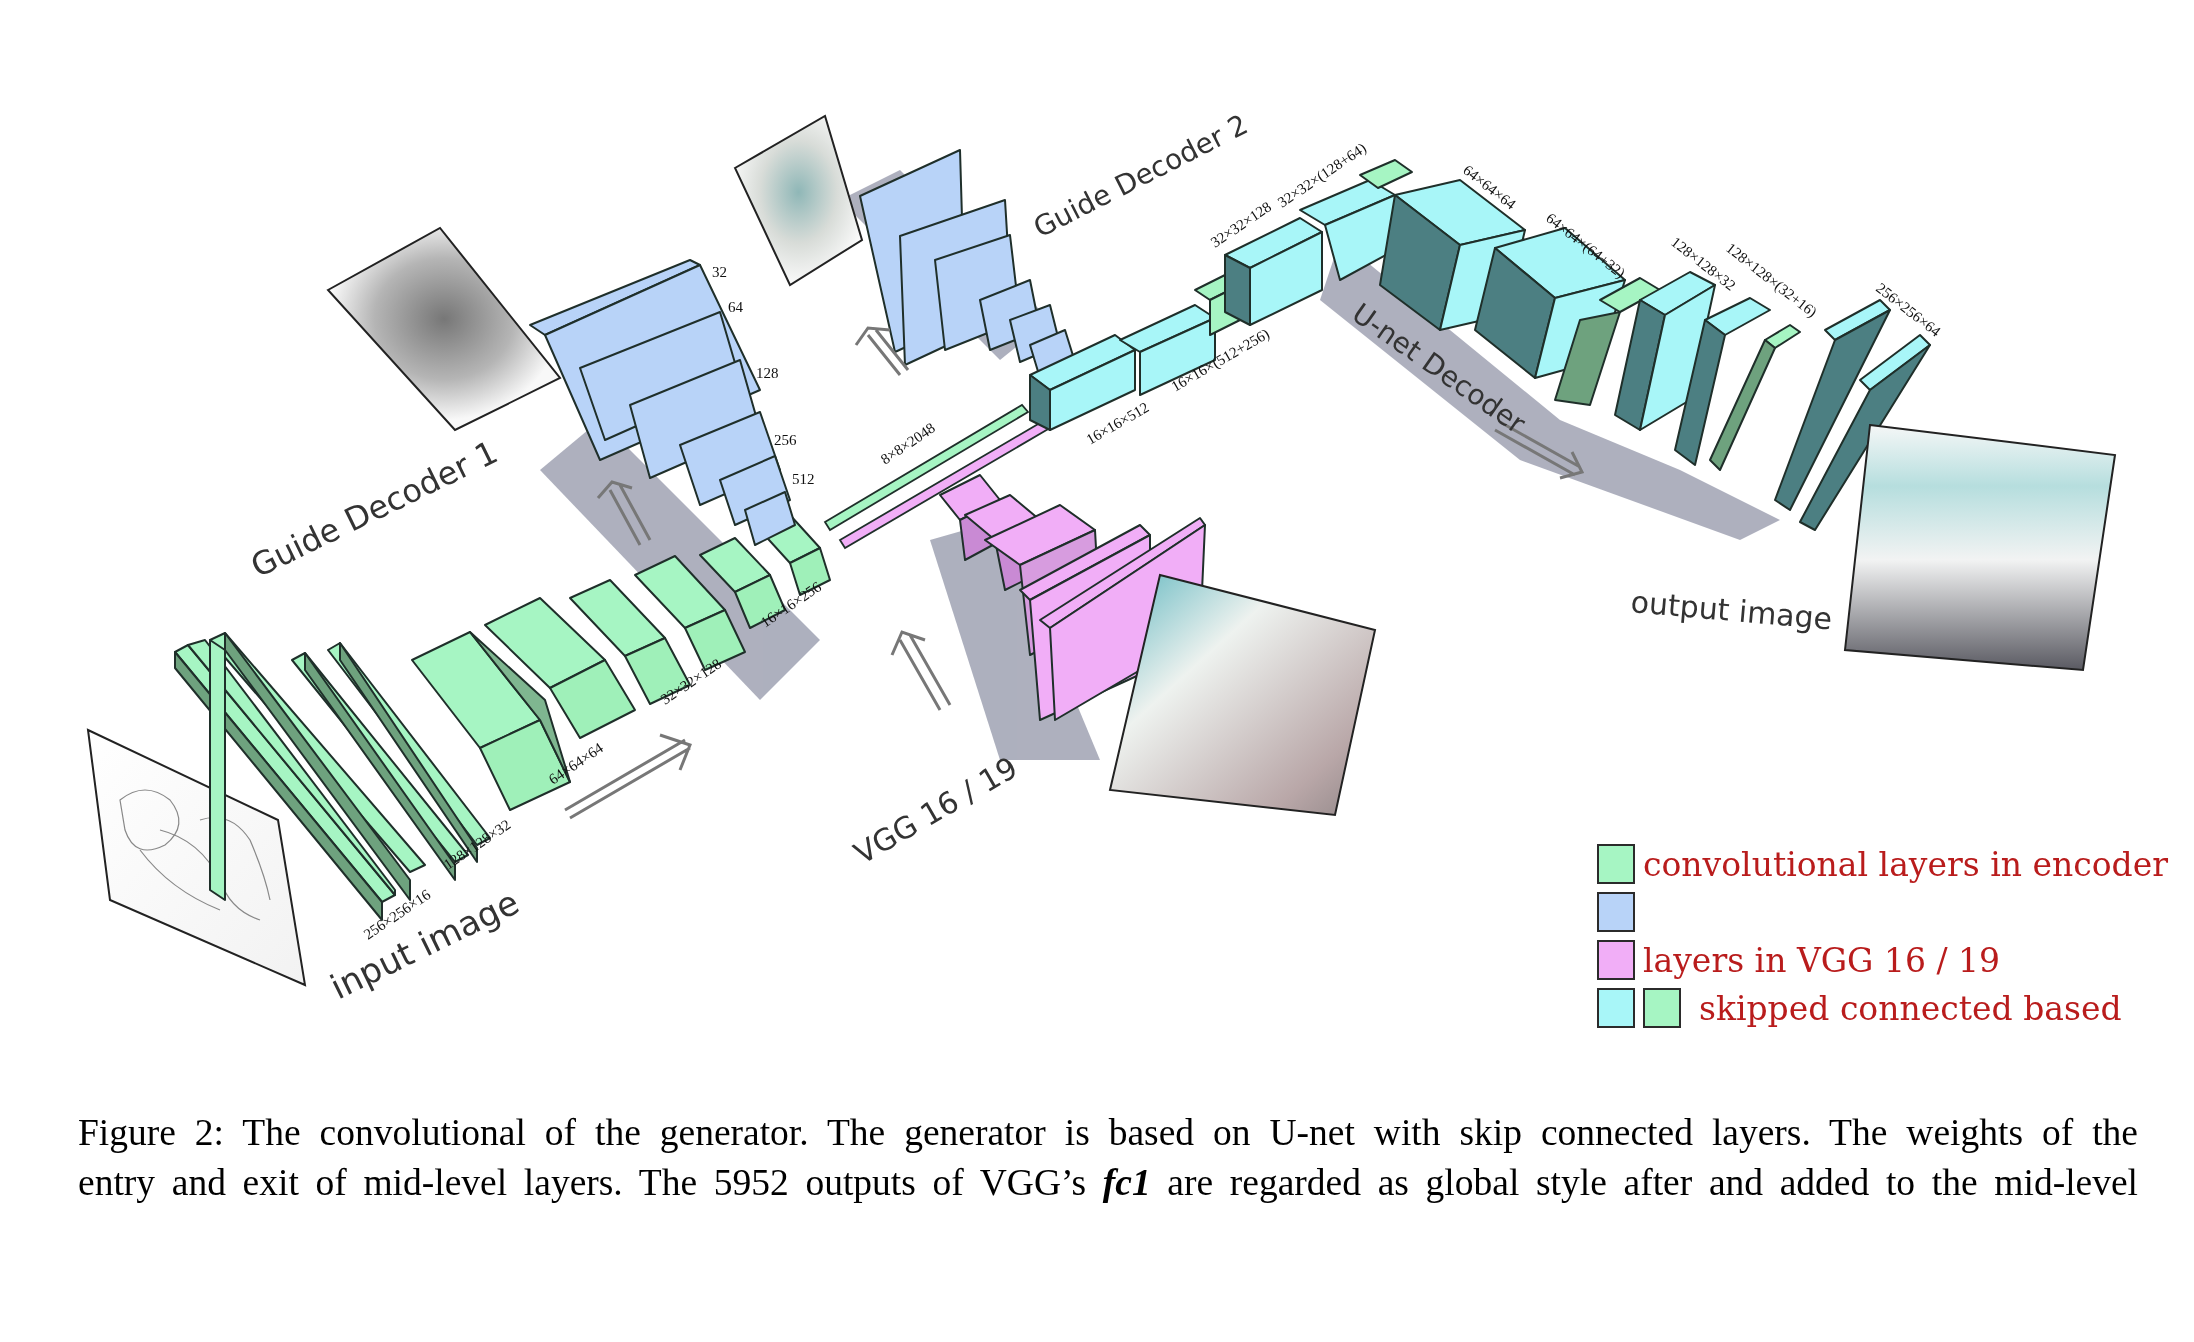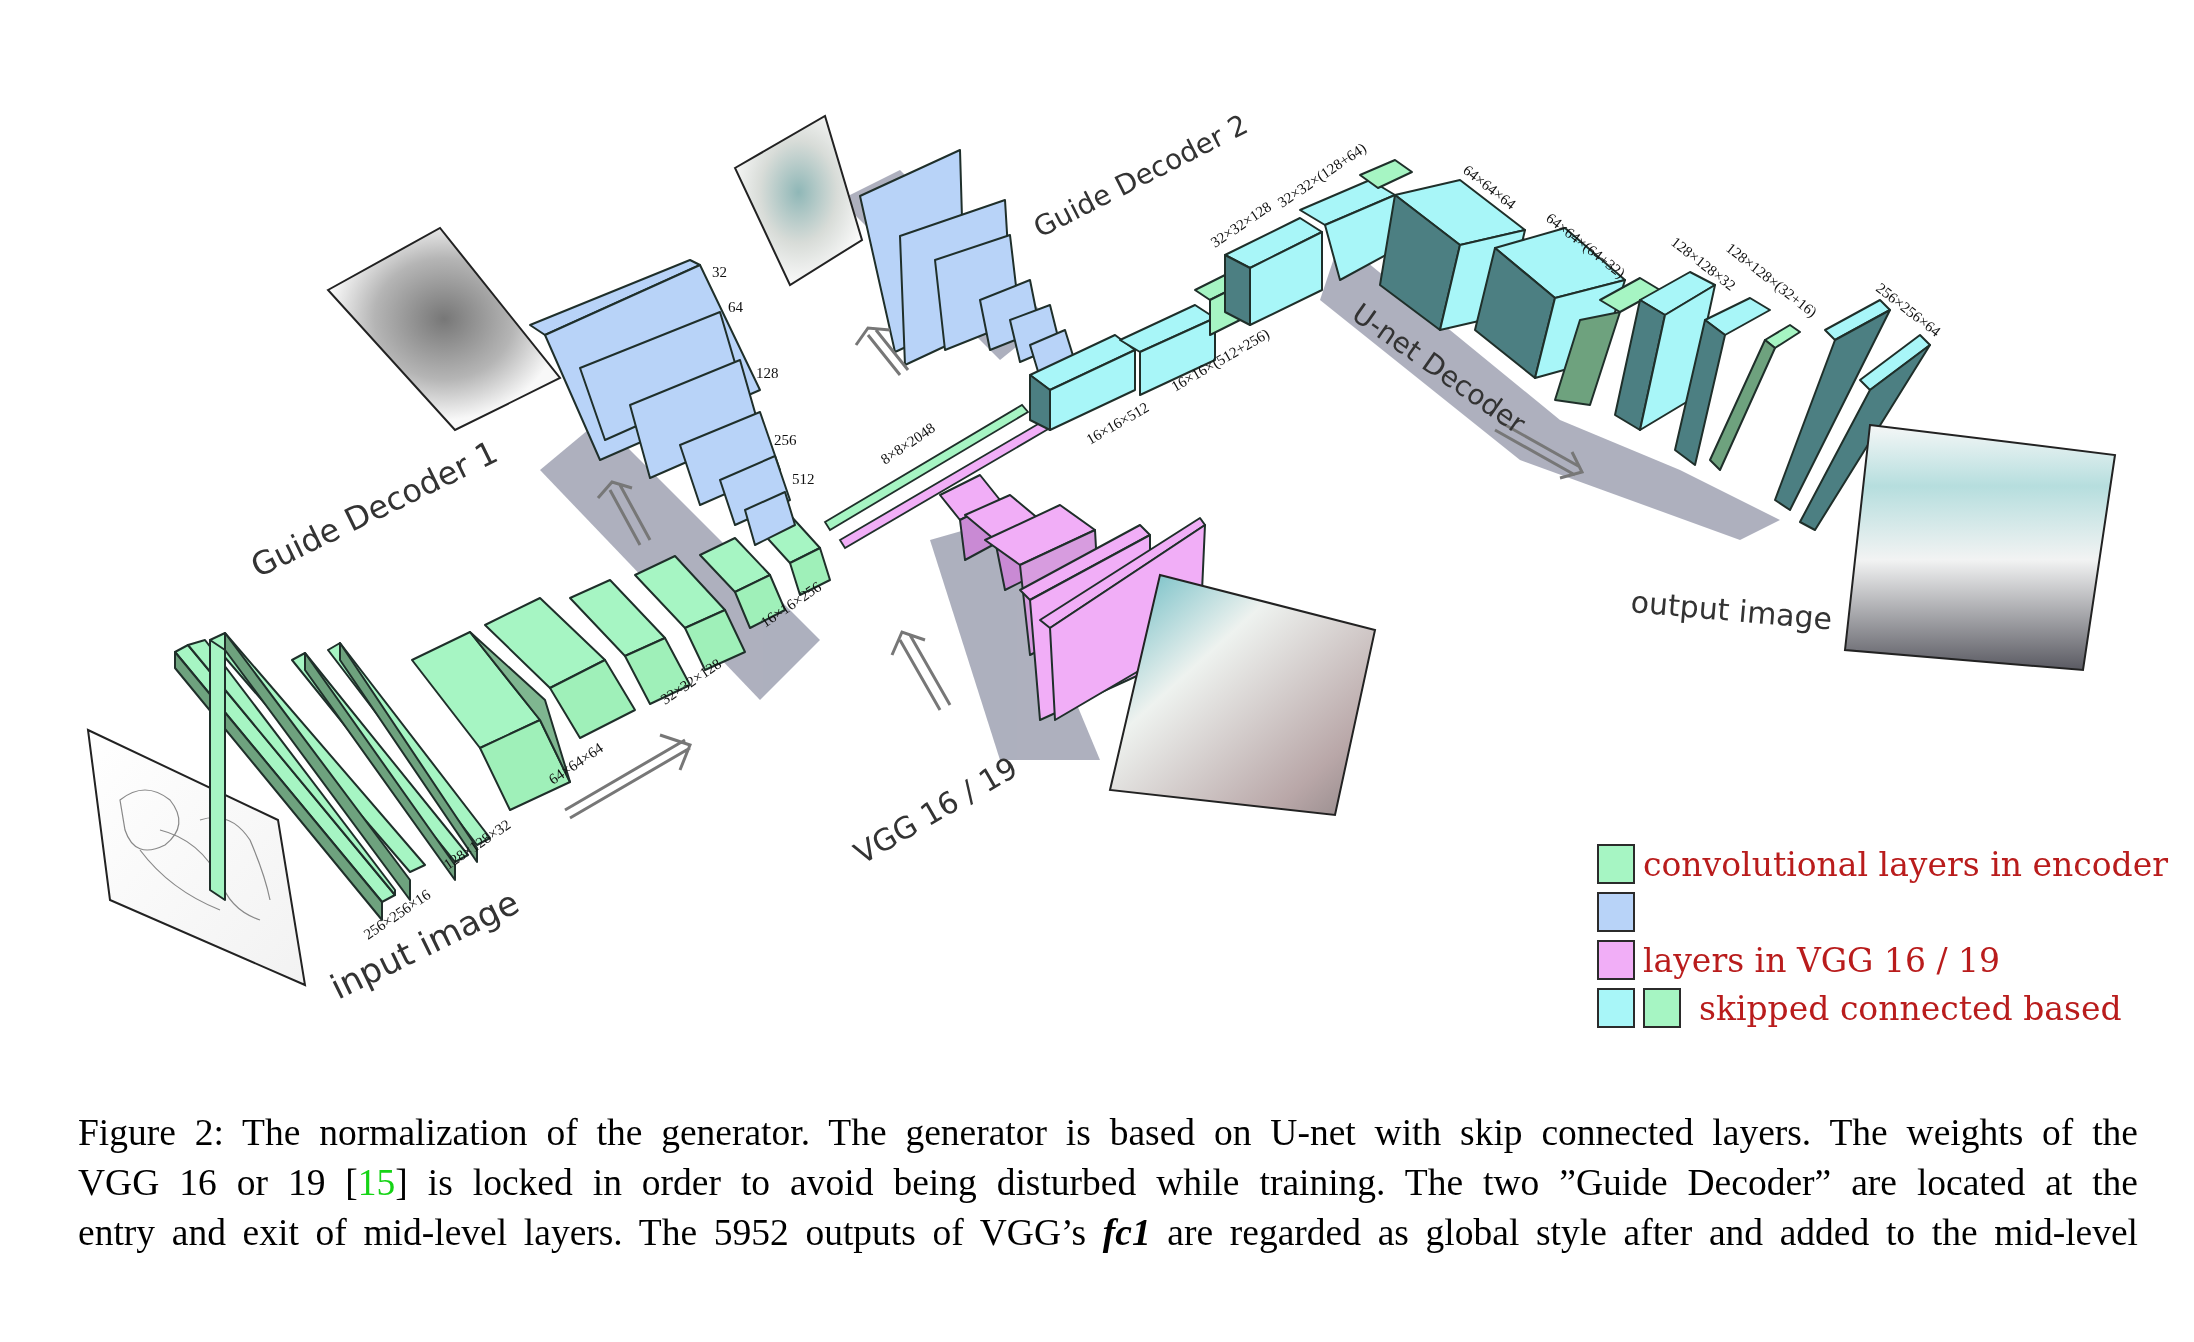--- a/index.html
+++ b/index.html
@@ -236,16 +236,15 @@
     <span class="legend-text">layers in VGG 16 / 19</span>
   </div>
   <div class="legend-row last">
     <span class="swatch" style="background: rgb(168, 246, 248);"></span>
     <span class="swatch" style="background: rgb(166, 245, 195);"></span>
     <span class="legend-text">skipped connected based</span>
   </div>
 </div>
 
 <div class="caption">
-  <span class="cline"><span>Figure 2: The normalization of the generator. The generator is based on U-net with skip connected layers. The weights of the</span></span>
-  <span class="cline"><span>VGG 16 or 19 [</span><span class="cite">15</span><span>] is locked in order to avoid being disturbed while training. The two ”Guide Decoder” are located at the</span></span>
+  <span class="cline"><span>Figure 2: The convolutional of the generator. The generator is based on U-net with skip connected layers. The weights of the</span></span>
   <span class="cline"><span>entry and exit of mid-level layers. The 5952 outputs of VGG’s </span><em>fc1</em><span> are regarded as global style after and added to the mid-level</span></span>
 </div>
 
 </body></html>

